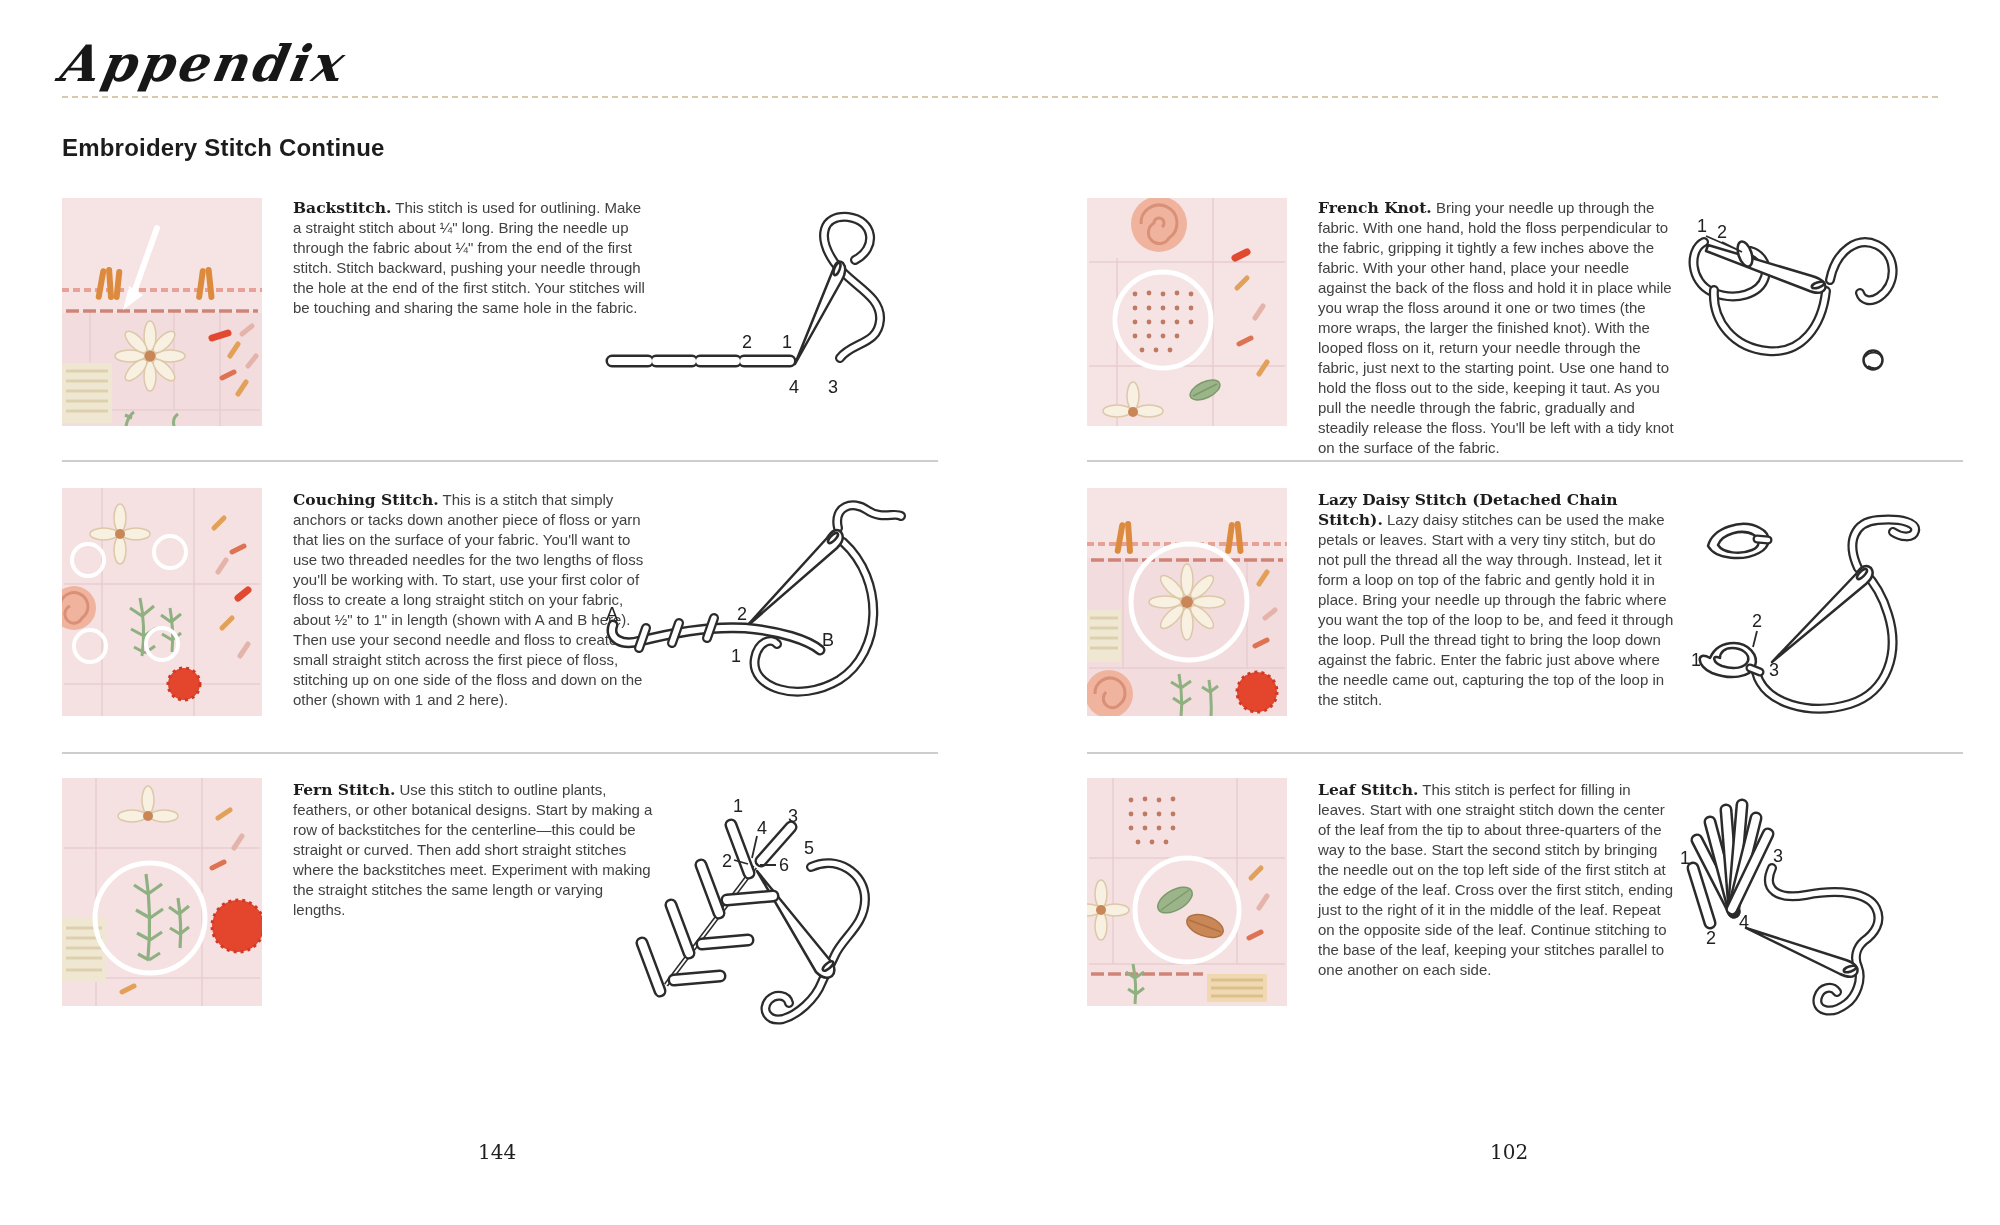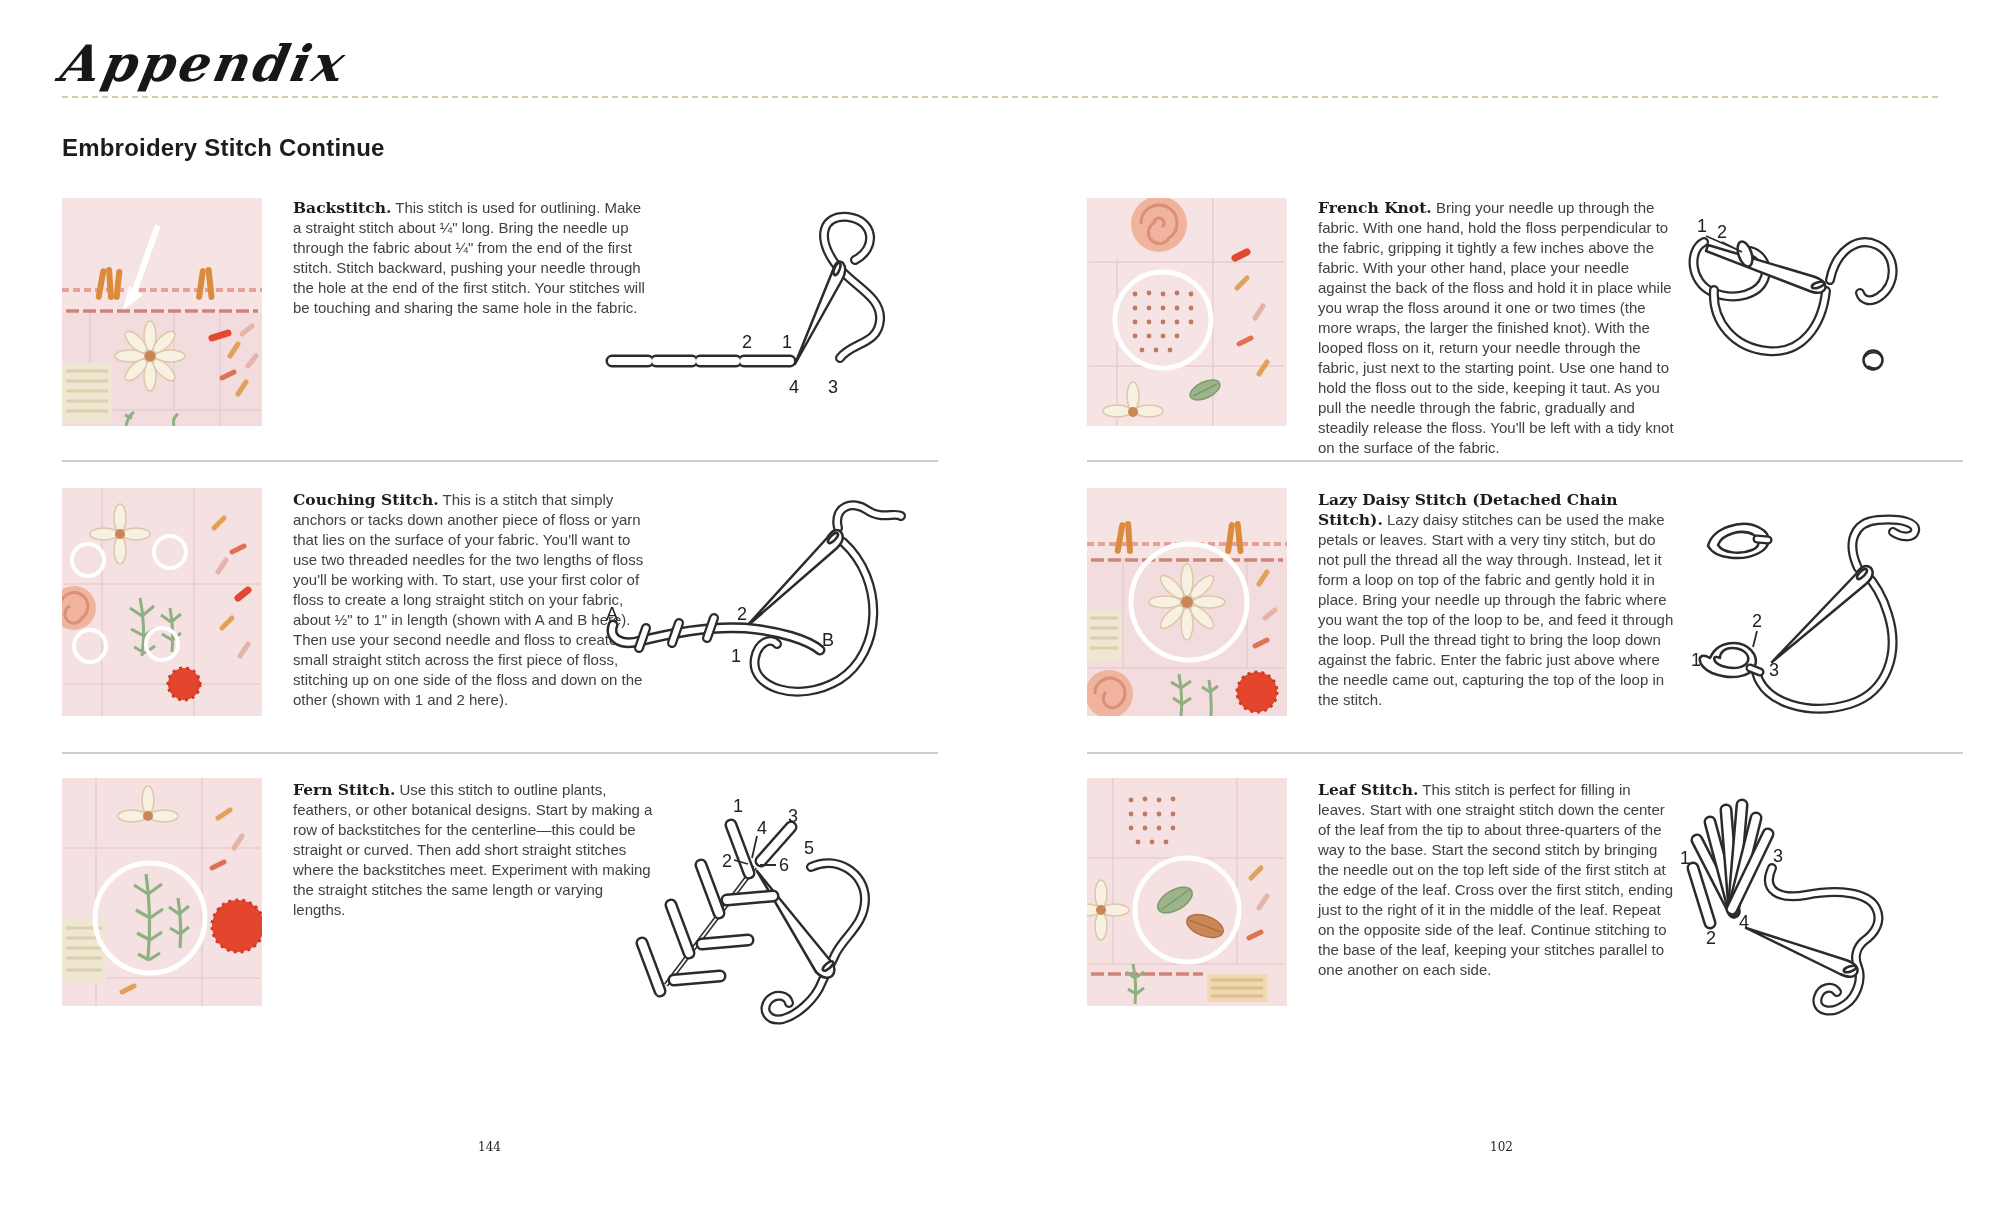--- a/index.html
+++ b/index.html
@@ -10,21 +10,21 @@
         letter-spacing:3px;}
   .rule-dashed{position:absolute;left:62px;top:96px;width:1876px;height:0;
         border-top:2px dashed #d8c9ad;}
   .section-title{position:absolute;left:62px;top:134px;font-size:24px;font-weight:bold;
         color:#1c1c1c;letter-spacing:0.2px;}
   .photo{position:absolute;width:200px;height:228px;display:block;}
   .desc{position:absolute;width:360px;margin:8px;font-size:15px;line-height:20px;color:#414141;}
   .stitch-name{font-family:"DejaVu Serif",serif;font-weight:bold;font-size:15.5px;color:#1d1d1d;}
   .diagram{position:absolute;display:block;}
   .divider{position:absolute;width:876px;height:2px;background:#cdcdcd;}
-  .pagenum{position:absolute;font-family:"DejaVu Serif",serif;font-size:12px;color:#1f1f1f;}
+  .pagenum{position:absolute;font-family:"DejaVu Serif",serif;font-size:20px;color:#1f1f1f;}
   
   .t1{fill:none;stroke:#2b2b2b;stroke-width:10;stroke-linecap:round;}
   .t2{fill:none;stroke:#ffffff;stroke-width:5.5;stroke-linecap:round;}
   .c1{fill:none;stroke:#2b2b2b;stroke-width:13;stroke-linecap:round;}
   .c2{fill:none;stroke:#ffffff;stroke-width:8;stroke-linecap:round;}
   .ln{fill:#ffffff;stroke:#2b2b2b;stroke-width:2.5;stroke-linejoin:round;}
   .ln0{fill:none;stroke:#2b2b2b;stroke-width:2.5;stroke-linejoin:round;}
   .thin{fill:none;stroke:#2b2b2b;stroke-width:1.8;}
   .lbl{font-family:"Liberation Sans",sans-serif;font-size:18px;fill:#222222;text-anchor:middle;}
 </style>

